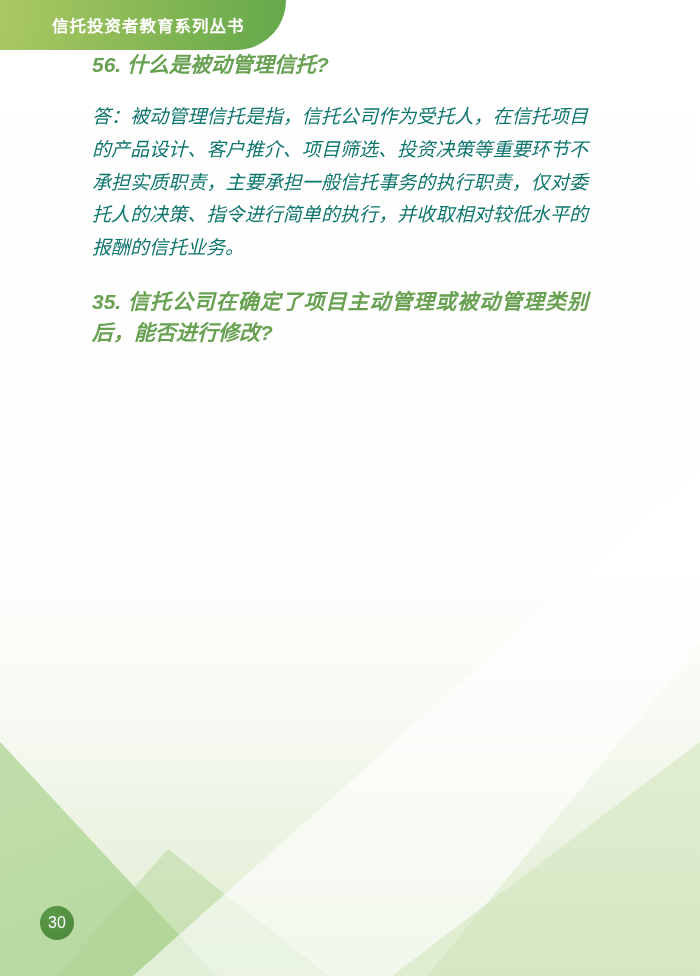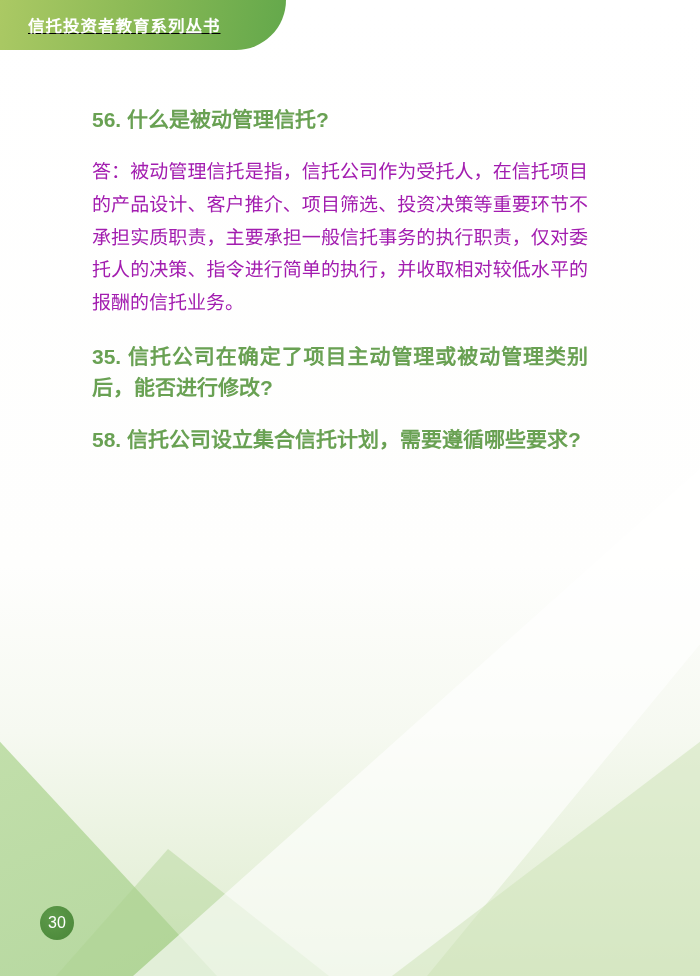--- a/index.html
+++ b/index.html
@@ -42,53 +42,53 @@
   
   .banner {
     position: absolute;
     top: 0; left: 0;
     width: 286px;
     height: 50px;
     border-radius: 0 0 50px 0;
     background: linear-gradient(100deg, #abc964 0%, #8cba56 45%, #63a84b 100%);
     display: flex;
     align-items: center;
-    padding-left: 28px;
+    padding-left: 52px;
     box-sizing: border-box;
     z-index: 2;
-    text-decoration: underline;
   }
   .banner-title {
     color: #ffffff;
     font-size: 16.5px;
     font-weight: 600;
     letter-spacing: 1px;
     white-space: nowrap;
   }
 
   
   .content {
     position: relative;
     z-index: 1;
-    padding: 104px 112px 0 92px;
+    padding: 49px 112px 0 92px;
+    font-style: italic;
   }
   .qa-section { margin: 0; }
   .question-heading {
     margin: 0 0 21px 0;
     font-size: 21px;
     line-height: 31px;
     font-weight: 700;
     color: #69a153;
     text-align: justify;
   }
   .answer-paragraph {
     margin: 4px 0 21px 0;
     font-size: 19px;
     line-height: 32.8px;
-    color: #a21caf;
+    color: #0f766e;
     text-align: justify;
     text-justify: inter-ideograph;
   }
 
   
   .page-number {
     position: absolute;
     left: 40px;
     top: 906px;
     width: 34px;
@@ -123,20 +123,19 @@
     <div class="qa-section">
       <h2 class="question-heading">56. 什么是被动管理信托?</h2>
       <p class="answer-paragraph">答：被动管理信托是指，信托公司作为受托人，在信托项目的产品设计、客户推介、项目筛选、投资决策等重要环节不承担实质职责，主要承担一般信托事务的执行职责，仅对委托人的决策、指令进行简单的执行，并收取相对较低水平的报酬的信托业务。</p>
     </div>
 
     <div class="qa-section">
       <h2 class="question-heading">35. 信托公司在确定了项目主动管理或被动管理类别后，能否进行修改?</h2>
     </div>
 
     <div class="qa-section">
-      <h2 class="question-heading">58. 信托公司设立集合信托计划，需要遵循哪些要求?</h2>
     </div>
 
   </div>
 
   <div class="page-number">30</div>
 
 </div>
 
 </body></html>

